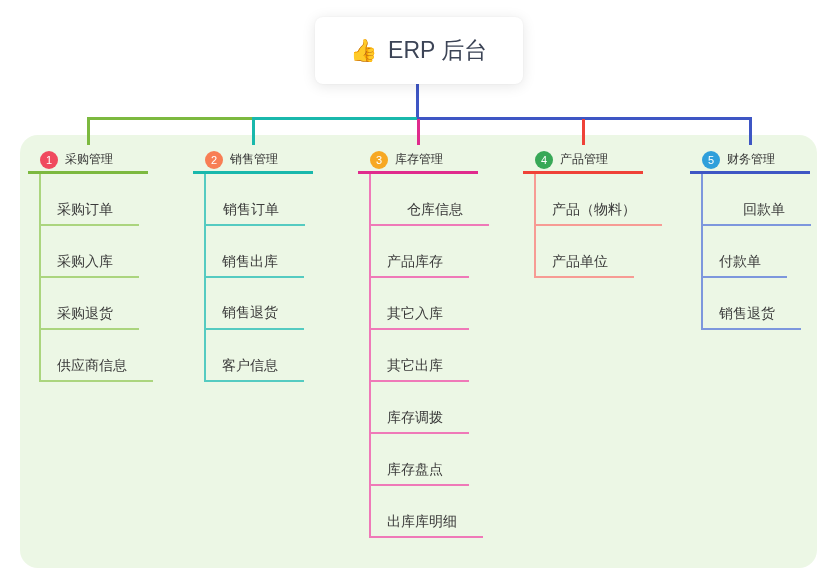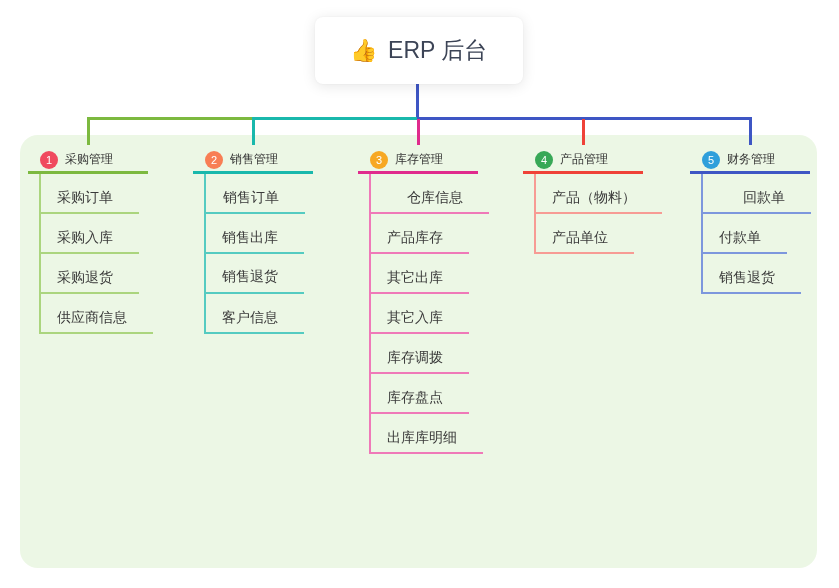--- a/index.html
+++ b/index.html
@@ -26,21 +26,21 @@
     width:120px;height:26px;display:flex;align-items:center;gap:7px;
     padding-left:12px;box-sizing:border-box;border-bottom:3px solid #999;
     cursor:default;
   }
   .badge{
     width:18px;height:18px;border-radius:50%;flex:0 0 18px;
     color:#fff;font-size:11px;line-height:18px;text-align:center;
   }
   .branch-label{font-size:12px;color:#333333;white-space:nowrap;}
   .subtree{margin-left:11px;border-left:2px solid #ccc;width:fit-content;}
-  .subitem{height:40px;display:flex;align-items:flex-end;}
+  .subitem{height:52px;display:flex;align-items:flex-end;}
   .subitem-label{
     display:inline-block;font-size:14px;color:#3a3a3a;line-height:20px;
     padding:0 26px 5px 16px;border-bottom:2px solid #ccc;white-space:nowrap;
   }
 </style>
 </head>
 <body>
 
 <div class="stage">
 
@@ -112,24 +112,24 @@
       <span class="branch-label">库存管理</span>
     </div>
     <div class="subtree" style="border-left-color: rgb(239, 121, 184);">
           <div class="subitem">
             <span class="subitem-label" style="border-bottom-color: rgb(239, 121, 184); padding-left: 36px;">仓库信息</span>
           </div>
           <div class="subitem">
             <span class="subitem-label" style="border-bottom-color: rgb(239, 121, 184);">产品库存</span>
           </div>
           <div class="subitem">
-            <span class="subitem-label" style="border-bottom-color: rgb(239, 121, 184);">其它出库</span>
+            <span class="subitem-label" style="border-bottom-color: rgb(239, 121, 184);">其它入库</span>
           </div>
           <div class="subitem">
-            <span class="subitem-label" style="border-bottom-color: rgb(239, 121, 184);">其它入库</span>
+            <span class="subitem-label" style="border-bottom-color: rgb(239, 121, 184);">其它出库</span>
           </div>
           <div class="subitem">
             <span class="subitem-label" style="border-bottom-color: rgb(239, 121, 184);">库存调拨</span>
           </div>
           <div class="subitem">
             <span class="subitem-label" style="border-bottom-color: rgb(239, 121, 184);">库存盘点</span>
           </div>
           <div class="subitem">
             <span class="subitem-label" style="border-bottom-color: rgb(239, 121, 184);">出库库明细</span>
           </div>

